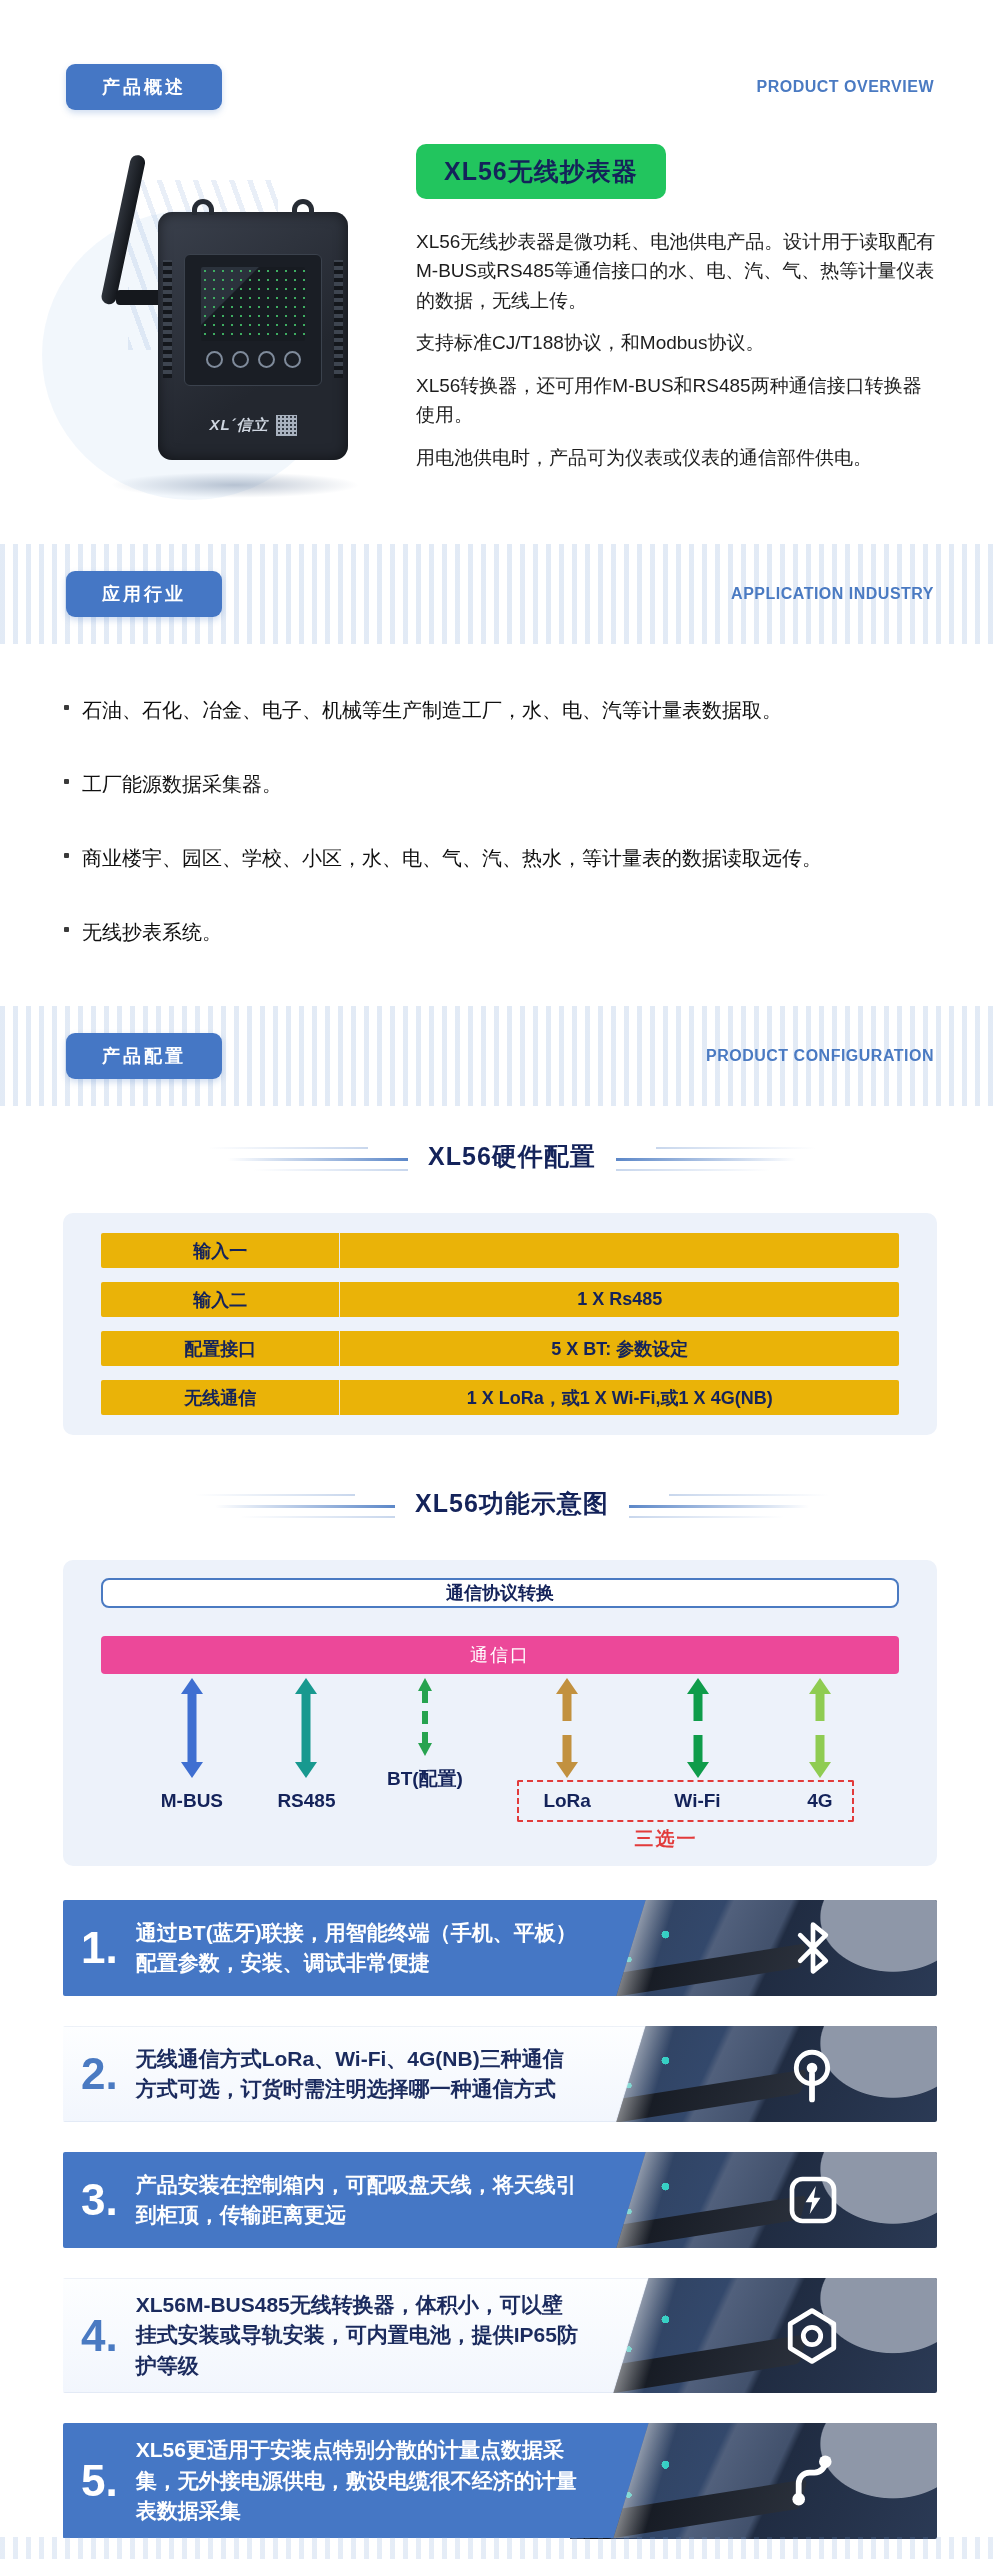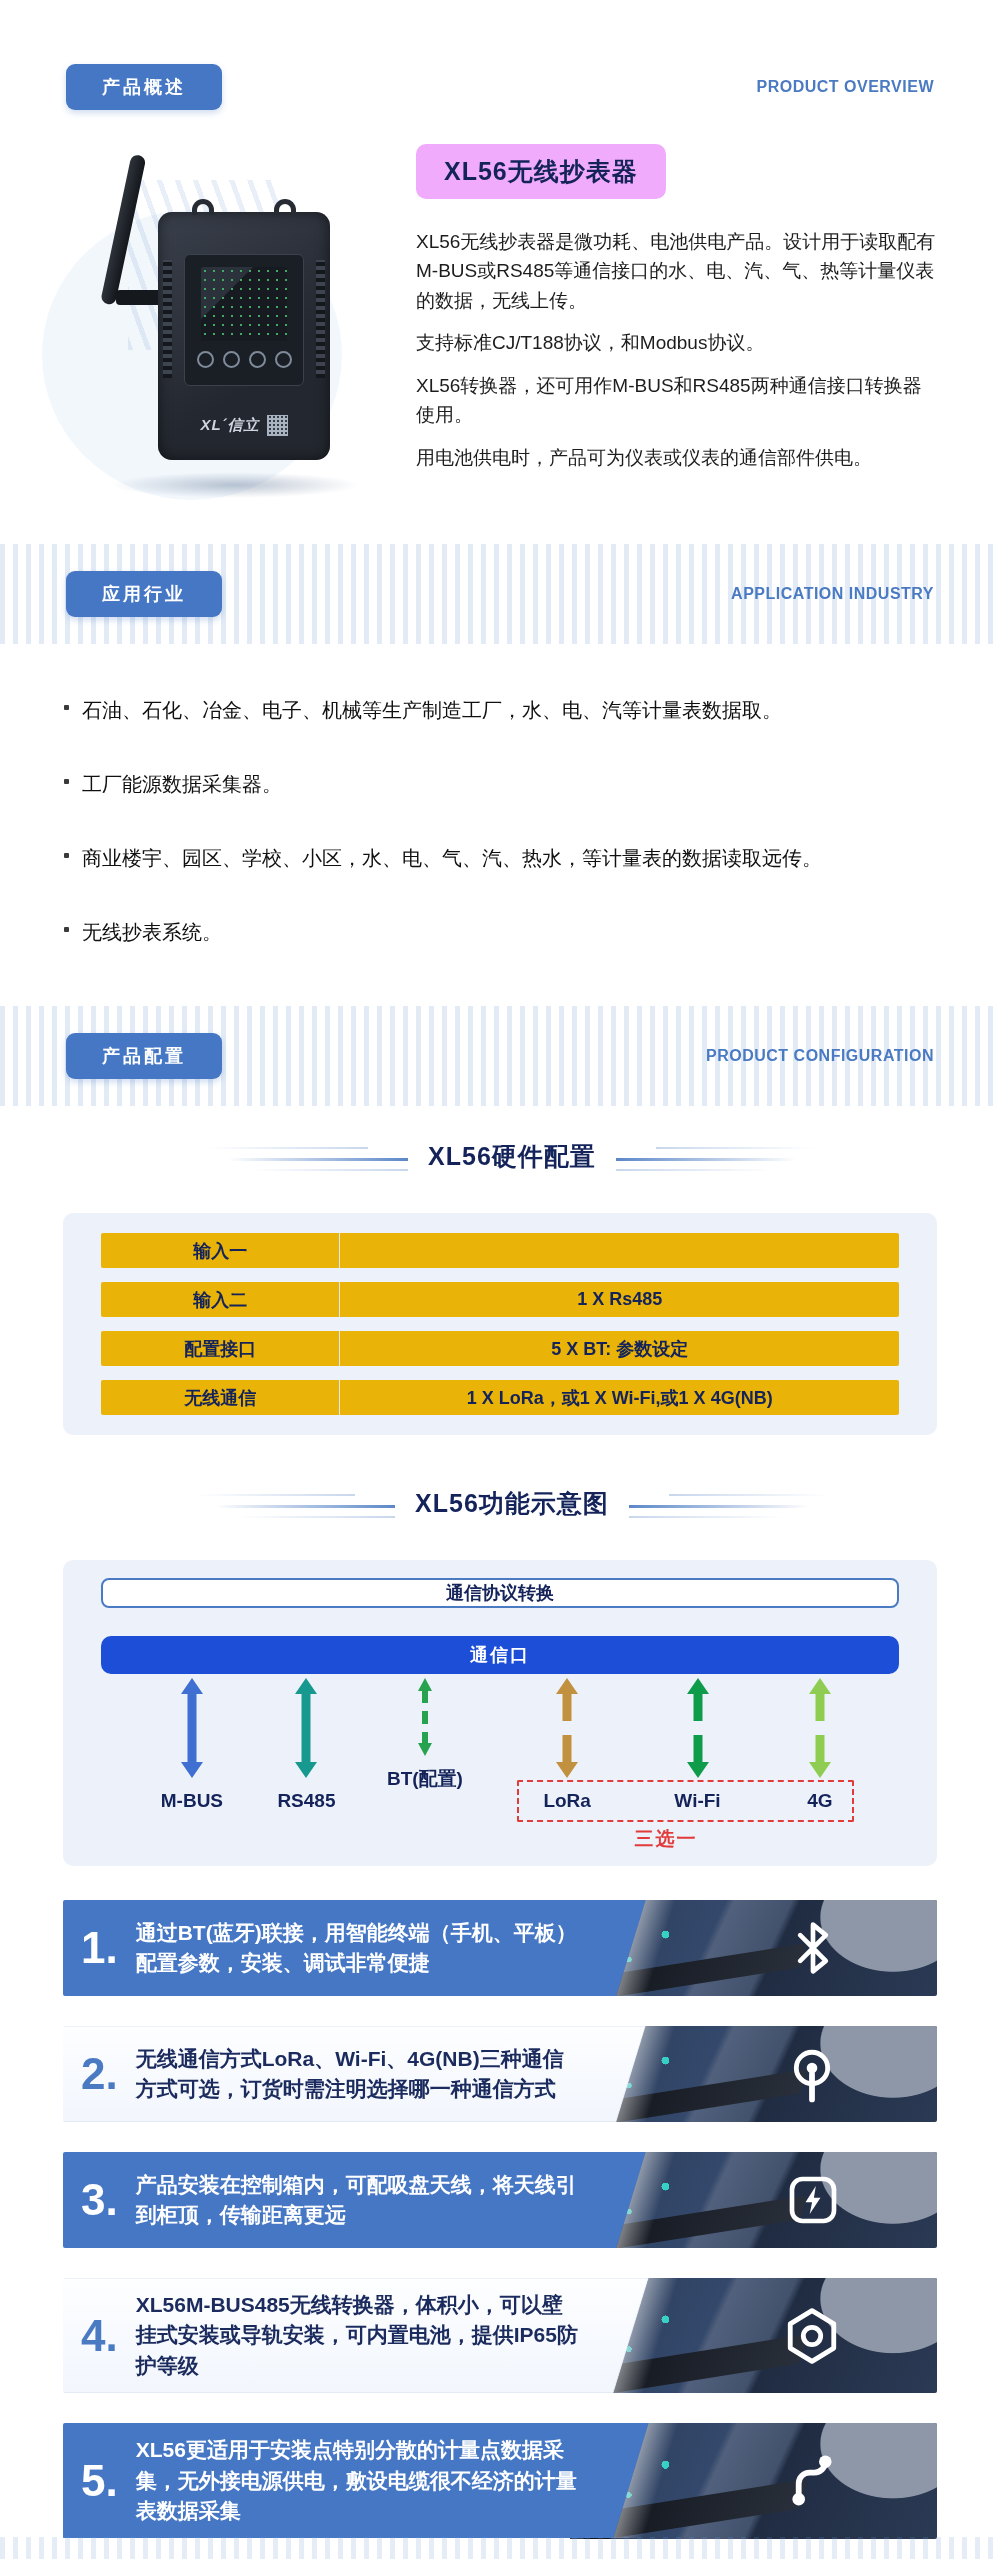--- a/index.html
+++ b/index.html
@@ -40,21 +40,21 @@
     position:absolute; left:70px; top:40px; width:150px; height:170px;
     background:repeating-linear-gradient(70deg, rgba(74,122,194,.12) 0 5px, transparent 5px 17px);
   }
   .antenna {
     position:absolute; left:42px; top:12px; width:15px; height:152px; border-radius:8px;
     background:linear-gradient(90deg,#2e333b,#14171c); transform:rotate(12deg);
     transform-origin:bottom center;
   }
   .antenna-joint { position:absolute; left:58px; top:150px; width:52px; height:15px; background:#15181d; border-radius:4px; }
   .device-body {
-    position:absolute; left:100px; top:72px; width:172px; height:248px; border-radius:14px;
+    position:absolute; left:100px; top:72px; width:190px; height:248px; border-radius:14px;
     background:linear-gradient(145deg,#3a404c,#23272f 65%);
     box-shadow:inset 0 0 14px rgba(0,0,0,.55);
   }
   .ear { position:absolute; top:-13px; width:22px; height:16px; border:5px solid #272c34; border-bottom:none; border-radius:12px 12px 0 0; }
   .ear.l { left:34px; } .ear.r { right:34px; }
   .vent { position:absolute; top:48px; width:9px; height:118px; background:repeating-linear-gradient(0deg,#14171c 0 4px,#3e4550 4px 8px); }
   .vent.l { left:5px; } .vent.r { right:5px; }
   .panel { position:absolute; left:26px; top:42px; right:26px; height:132px; background:#1a1e25; border:1px solid #3b424d; border-radius:6px; }
   .screen {
     position:absolute; left:16px; top:12px; right:16px; height:74px; border-radius:2px;
@@ -72,21 +72,21 @@
     width:21px; height:21px; background-color:#343b45;
     background-image:
       repeating-linear-gradient(0deg,#a9b2bf 0 2px, transparent 2px 4px),
       repeating-linear-gradient(90deg,#a9b2bf 0 2px, transparent 2px 4px);
   }
   .device-shadow { position:absolute; left:52px; bottom:22px; width:250px; height:26px; border-radius:50%;
     background:radial-gradient(ellipse at center, rgba(92,114,146,.40), transparent 70%); }
 
   .overview-text { flex:1; padding:4px 62px 0 18px; }
   .product-badge {
-    display:inline-block; background:#f0abfc; color:#14235a; font-size:25px; font-weight:bold;
+    display:inline-block; background:#22c55e; color:#14235a; font-size:25px; font-weight:bold;
     padding:11px 28px; border-radius:10px; letter-spacing:1px; margin-bottom:28px;
   }
   .overview-text p { margin:0 0 13px; font-size:19px; line-height:1.55; color:#1d1d1d; }
 
   
   .bullets { margin:52px 64px 0; padding:0; list-style:none; }
   .bullets li { font-size:20px; color:#101010; margin-bottom:46px; line-height:1.4; }
   .bullets li::before {
     content:''; display:inline-block; width:5px; height:5px; background:#3a3a3a;
     border-radius:1px; margin-right:13px; vertical-align:7px;
@@ -123,23 +123,23 @@
   .tvalue { flex:1; display:flex; align-items:center; justify-content:center; color:#14235a; font-size:18px; font-weight:600; }
 
   
   .diagram { margin:40px 63px 0; background:#edf2fa; border-radius:10px; padding:18px 38px 14px; }
   .proto-box {
     background:#fff; border:2px solid #4a7ac2; border-radius:8px; height:30px;
     display:flex; align-items:center; justify-content:center;
     color:#14235a; font-size:18px; font-weight:700;
   }
   .port-bar {
-    margin-top:28px; background:#1d4ed8; border-radius:10px; height:38px;
+    margin-top:28px; background:#ec4899; border-radius:4px; height:38px;
     display:flex; align-items:center; justify-content:center;
-    color:#fff; font-size:18px; font-weight:700; letter-spacing:2px;
+    color:#fff; font-size:18px; font-weight:400; letter-spacing:2px;
   }
   .stage { position:relative; height:178px; margin:0 4px; }
   .iface-arrow { position:absolute; top:4px; transform:translateX(-50%); }
   .iface-label {
     position:absolute; top:116px; transform:translateX(-50%);
     color:#14235a; font-size:19px; font-weight:700; white-space:nowrap;
   }
   .iface-label.bt { top:92px; }
   .choose-box {
     position:absolute; left:52.2%; width:42.6%; top:106px; height:42px;

